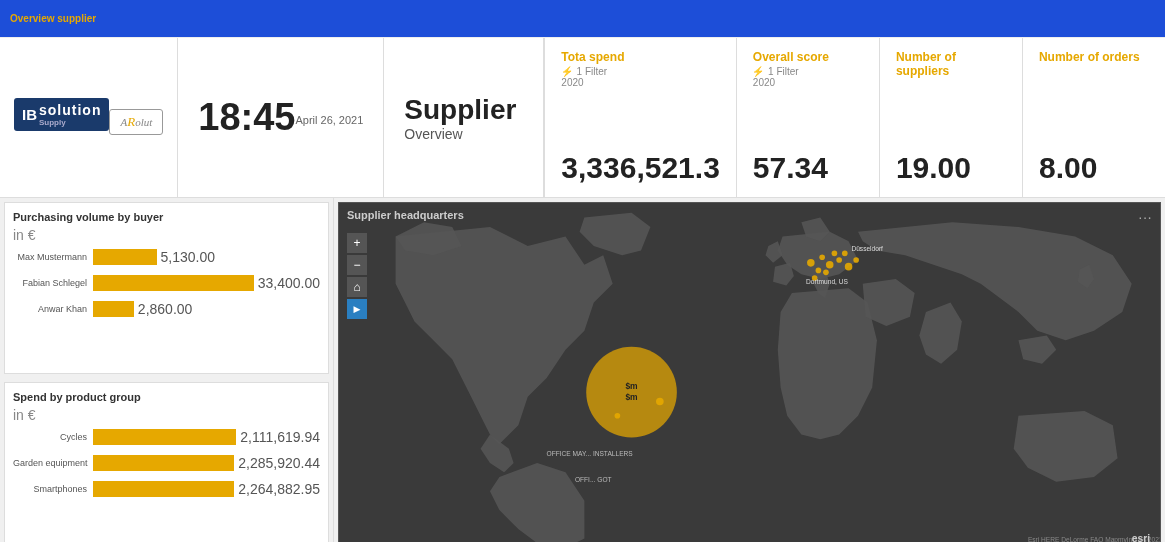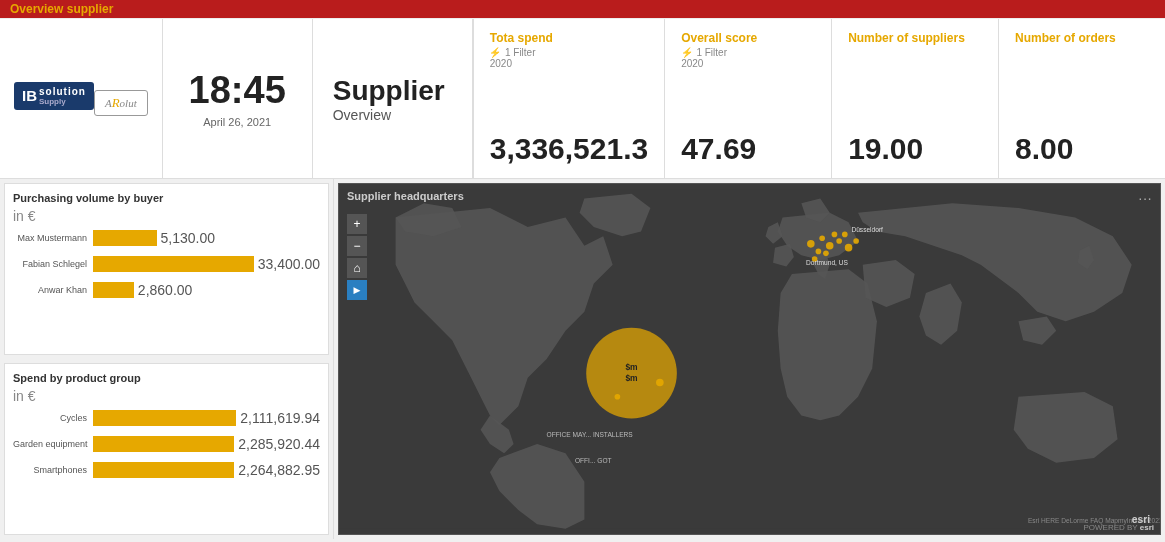--- a/index.html
+++ b/index.html
@@ -49,21 +49,21 @@
       padding: 4px 10px;
       font-size: 13px;
       font-style: italic;
       color: #555;
       margin-top: 8px;
       font-family: Georgia, serif;
     }
 
     .clock-section {
       display: flex;
-      flex-direction: column;
+      flex-direction: row;
       align-items: center;
       justify-content: center;
       padding: 8px 20px;
       border-right: 1px solid #ddd;
       min-width: 150px;
     }
     .clock-time {
       font-size: 38px;
       font-weight: bold;
       color: #222;
@@ -255,42 +255,42 @@
       position: absolute;
       bottom: 2px;
       right: 6px;
       font-size: 8px;
       color: #999;
       padding-left: 44px;
     }
 
     
     .header-top {
-      background: #b91c1c;
-      padding: 2px 10px;
-      font-size: 12px;
+      background: #1d4ed8;
+      padding: 13px 10px;
+      font-size: 10px;
       color: #e6a800;
       font-weight: bold;
       border-bottom: 1px solid #eee;
     }
   </style>
 </head>
 <body>
 
 <div class="header-top">
   <span>Overview supplier</span>
 </div>
 
 <div class="top-bar">
 
   <div class="logo-section">
     <div class="logo-ibsolution">
       <span style="font-size:15px;font-weight:900;">IB</span>
       <div>
-        <div style="font-size:10px;font-weight:bold;letter-spacing:1px;">solution</div>
+        <div style="font-size:14px;font-weight:bold;letter-spacing:1px;">solution</div>
         <div style="font-size:8px;color:#aac;">Supply</div>
       </div>
     </div>
     <div class="logo-absolut">
       <span style="font-style:italic;color:#888;font-size:11px;">A</span><span style="color:#e6a800;font-size:13px;font-style:italic;">R</span><span style="color:#888;font-size:11px;font-style:italic;">olut</span>
     </div>
   </div>
 
   <div class="clock-section">
     <div class="clock-time">18:45</div>
@@ -322,21 +322,21 @@
       <div>
         <div class="kpi-label">
           <span>Overall score</span>
         </div>
         <div class="kpi-filter">
           <span style="color:#e6a800;">⚡</span>
           <span>1 Filter</span>
         </div>
         <div class="kpi-year">2020</div>
       </div>
-      <div class="kpi-value">47.69</div>
+      <div class="kpi-value">57.34</div>
     </div>
 
     <div class="kpi-card">
       <div>
         <div class="kpi-label">
           <span>Number of suppliers</span>
         </div>
       </div>
       <div class="kpi-value">19.00</div>
     </div>

